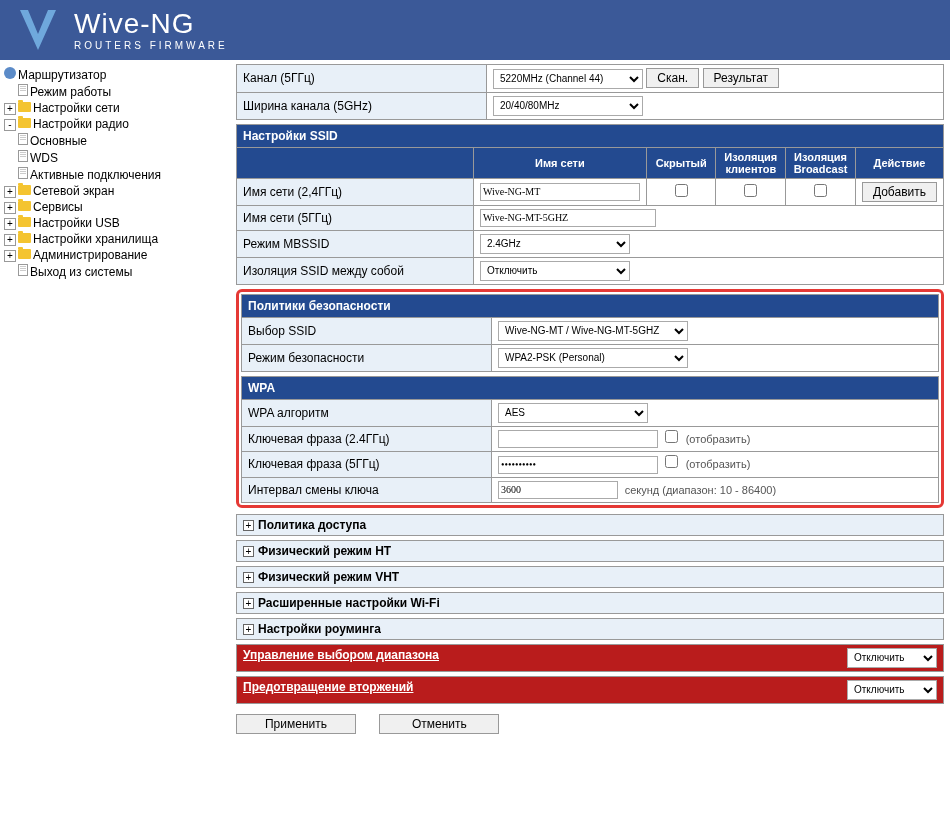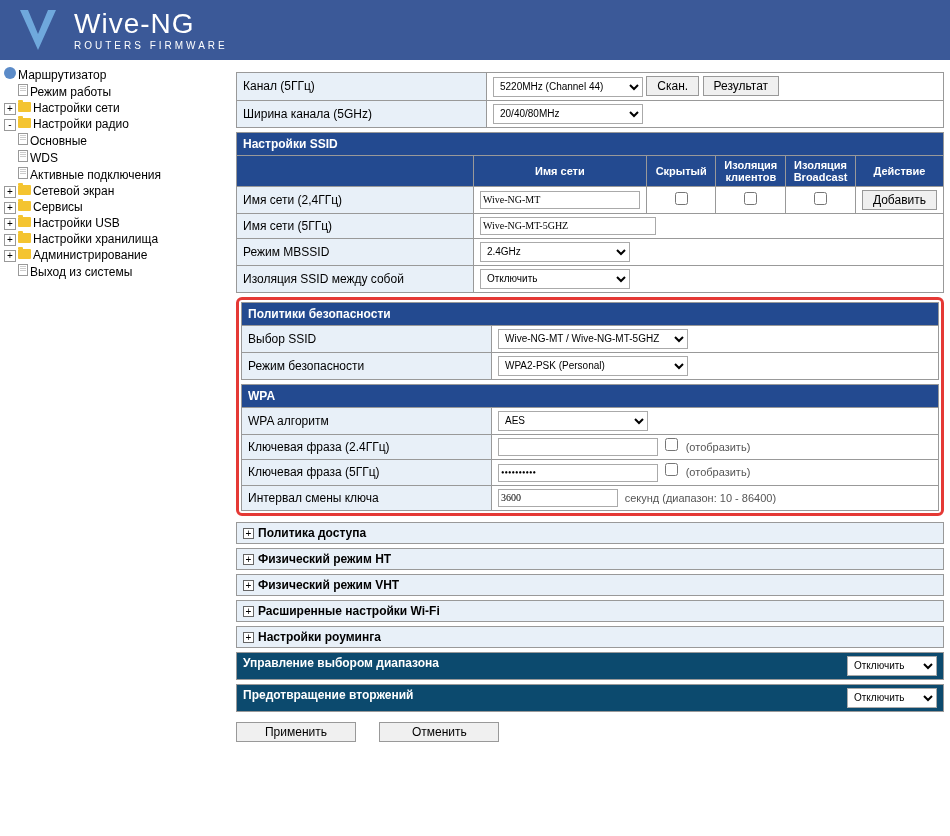--- a/index.html
+++ b/index.html
@@ -17,35 +17,35 @@
 .tree-toggle { display: inline-block; width: 12px; height: 12px; border: 1px solid #999; text-align: center; line-height: 10px; font-size: 10px; margin-right: 2px; cursor: pointer; background: #fff; }
 .tree-toggle-blank { display: inline-block; width: 14px; }
 .icon-world { display: inline-block; width: 12px; height: 12px; background: #5b8bc8; border-radius: 50%; position: relative; margin-right: 2px; }
 .icon-folder { display: inline-block; width: 13px; height: 10px; background: #f4c430; border-radius: 1px; position: relative; margin-right: 2px; }
 .icon-folder::before { content:''; position:absolute; top:-2px; left:0; width:5px; height:2px; background:#f4c430; border-radius:1px 1px 0 0; }
 .icon-page { display: inline-block; width: 10px; height: 12px; background: #fff; border: 1px solid #999; margin-right: 2px; position: relative; }
 .icon-page::after { content:''; position:absolute; top:1px; left:1px; right:1px; height:1px; background:#ccc; box-shadow: 0 2px #ccc, 0 4px #ccc; }
 .tree a { color: #000000; text-decoration: none; }
 .tree-indent1 { padding-left: 18px; }
 .tree-indent2 { padding-left: 36px; }
-.content { flex: 1; padding: 12px 6px; }
+.content { flex: 1; padding: 4px 6px; }
 table { border-collapse: collapse; width: 100%; margin-bottom: 4px; }
 td, th { border: 1px solid #999; padding: 3px 6px; font-size: 12px; vertical-align: middle; }
 .section-hdr { background: #234a90; color: #fff; font-weight: bold; font-size: 12px; padding: 4px 6px; }
 .col-hdr { background: #234a90; color: #fff; font-weight: bold; text-align: center; font-size: 11px; }
 .row-label { background: #e8f0f8; width: 250px; }
 .row-value { background: #fff; }
 select, input[type=text], input[type=password] { font-size: 10px; padding: 1px 2px; border: 1px solid #aaa; background: #fff; }
 select { height: 20px; }
 input[type=text], input[type=password] { height: 18px; font-family: Liberation Serif, serif; }
 button, .btn { font-size: 12px; padding: 2px 10px; border: 1px solid #999; background: #f0f0f0; cursor: pointer; }
 .highlight-red { border: 3px solid #e53935; border-radius: 6px; padding: 2px; margin-bottom: 6px; }
 .collapse-row { background: #e8f0f8; }
 .collapse-toggle { display:inline-block; border:1px solid #666; width:11px; height:11px; text-align:center; line-height:9px; font-size:10px; margin-right:4px; background:#fff; }
-.footer-row { background: #0c4a6e; color: #fff; font-weight: bold; }
+.footer-row { background: #b91c1c; color: #fff; font-weight: bold; text-decoration: underline; }
 .footer-row select { float: right; }
 .btn-row { text-align: left; padding: 6px 0; }
 .btn-row button { width: 120px; margin-right: 20px; }
 .hint { color: #555; font-size: 11px; }
 .chk { margin: 0 4px; }
 </style>
 </head>
 <body>
 
 <div class="header">

